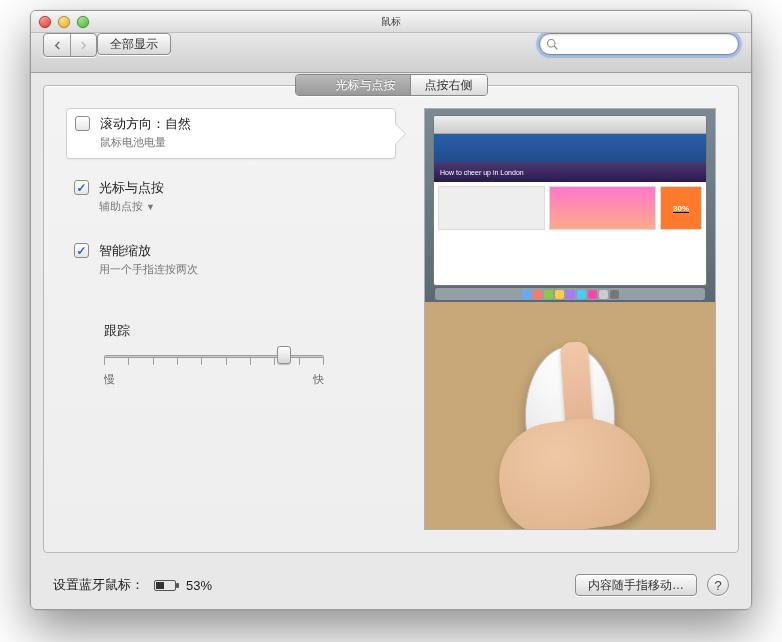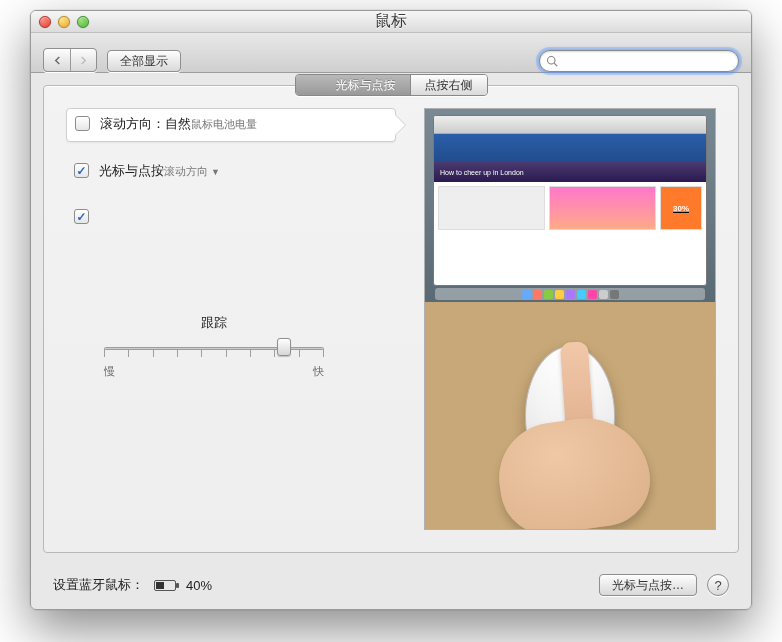--- a/index.html
+++ b/index.html
@@ -33,32 +33,31 @@
   .traffic { display: flex; gap: 7px; }
   .tl {
     width: 12px; height: 12px; border-radius: 50%;
     box-shadow: inset 0 1px 1px rgba(255,255,255,0.5), 0 0 1px rgba(0,0,0,0.4);
   }
   .tl.red { background: radial-gradient(circle at 30% 30%, #ff8a80, #e33e32); border:1px solid #b2332a;}
   .tl.yellow { background: radial-gradient(circle at 30% 30%, #ffe07a, #e6a92e); border:1px solid #b98821;}
   .tl.green { background: radial-gradient(circle at 30% 30%, #9be07d, #4fb83a); border:1px solid #3f8f2e;}
   .title {
     position: absolute; left:0; right:0; text-align:center;
-    font-size: 16px; color:#3a3a3a;
+    font-size: 10px; color:#3a3a3a;
     text-shadow: 0 1px 0 #fff;
     pointer-events:none;
   }
   .toolbar {
     height: 40px;
     background: linear-gradient(#e8e8e8, #cfcfcf);
     border-bottom: 1px solid #9c9c9c;
     display: flex;
-    align-items: flex-end;
+    align-items: flex-start;
     padding: 0 12px;
-    gap: 10px;
   }
   .navseg {
     display: inline-flex;
     border: 1px solid #8f8f8f;
     border-radius: 4px;
     overflow: hidden;
     background: linear-gradient(#fdfdfd,#d9d9d9);
     box-shadow: 0 1px 0 #fff;
   }
   .navseg button {
@@ -159,28 +158,28 @@
     width:15px;height:15px;flex:none;margin-top:1px;
     border:1px solid #8c8c8c;border-radius:3px;
     background:linear-gradient(#fff,#e6e6e6);
     box-shadow: inset 0 1px 0 #fff;
     display:flex;align-items:center;justify-content:center;
   }
   .cb.checked::before{
     content:"✓"; color:#2a63c8; font-size:12px; font-weight:bold;
     line-height:1;
   }
-  .opt .txt { display:flex;flex-direction:row; }
+  .opt .txt { display:flex;flex-direction:column; }
   .opt .lbl { font-size:13px; color:#222; }
   .opt .sub { font-size:11px; color:#777; margin-top:2px;}
   .dd { font-size:9px; color:#777; margin-left:3px; }
 
   .track-block{
-    position:absolute; left:60px; top:228px; width:220px;
-    text-align:center;
+    position:absolute; left:60px; top:236px; width:220px;
+    text-align:left;
   }
   .track-title{ font-size:13px; color:#222; margin-bottom:6px;}
   .slider{
     position:relative; height:20px;
   }
   .slider-track{
     position:absolute; left:0;right:0;top:9px;height:3px;
     background:linear-gradient(#bfbfbf,#d8d8d8);
     border:1px solid #9e9e9e; border-radius:2px;
   }
@@ -342,27 +341,31 @@
           <div class="lbl">滚动方向：自然</div>
           <div class="sub">鼠标电池电量</div>
         </div>
       </div>
 
       <div class="opt">
         <div class="cb checked"></div>
         <div class="txt">
           <div class="lbl">光标与点按</div>
           <div class="sub">
-            <span>滚动方向</span><span class="dd">▼</span>
+            <span>辅助点按</span><span class="dd">▼</span>
           </div>
         </div>
       </div>
 
       <div class="opt">
         <div class="cb checked"></div>
+        <div class="txt">
+          <div class="lbl">智能缩放</div>
+          <div class="sub">用一个手指连按两次</div>
+        </div>
       </div>
 
     </div>
 
     <div class="track-block">
       <div class="track-title">跟踪</div>
       <div class="slider">
         <div class="slider-track"></div>
         <div class="slider-ticks">
           <span></span>
@@ -418,19 +421,19 @@
       </div>
     </div>
 
   </div>
 
   <div class="footer">
     <span class="battery-label">设置蓝牙鼠标：</span>
     <div class="battery">
       <div class="fill" id="batfill" style="width: 7.92px;"></div>
     </div>
-    <span class="pct">40%</span>
+    <span class="pct">53%</span>
     <div class="spacer"></div>
-    <button class="btn">光标与点按…</button>
+    <button class="btn">内容随手指移动…</button>
     <div class="help">?</div>
   </div>
 
 </div>
 
 </body></html>

